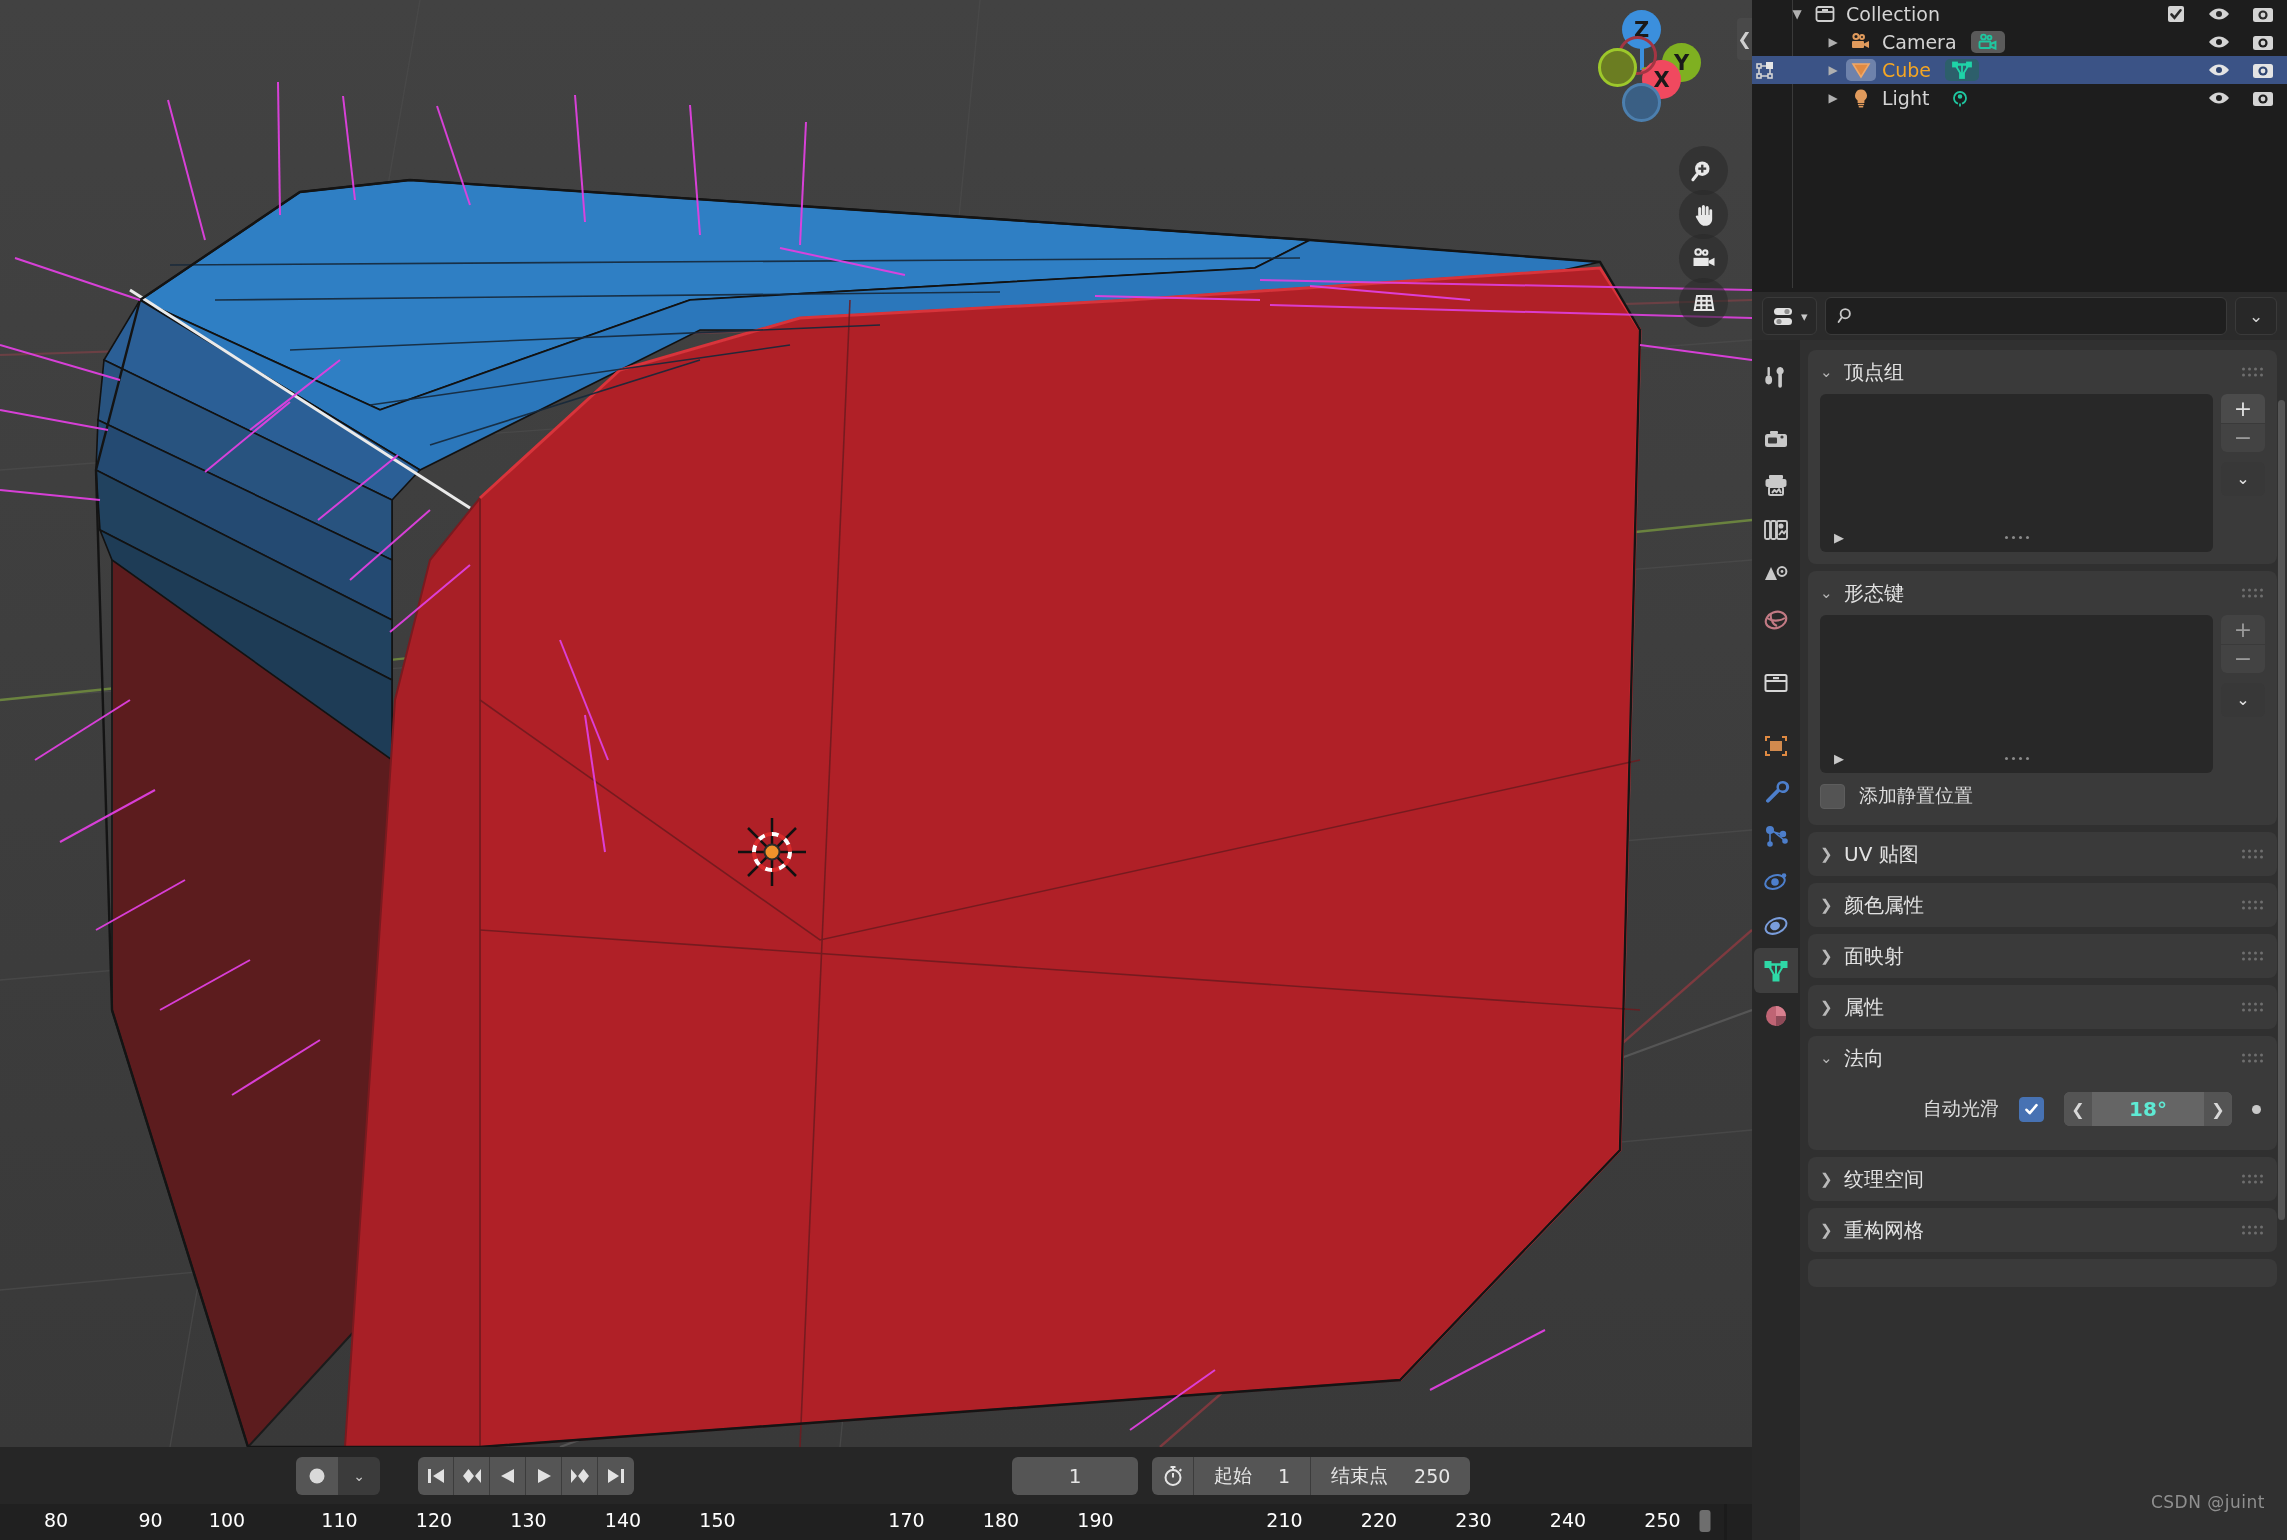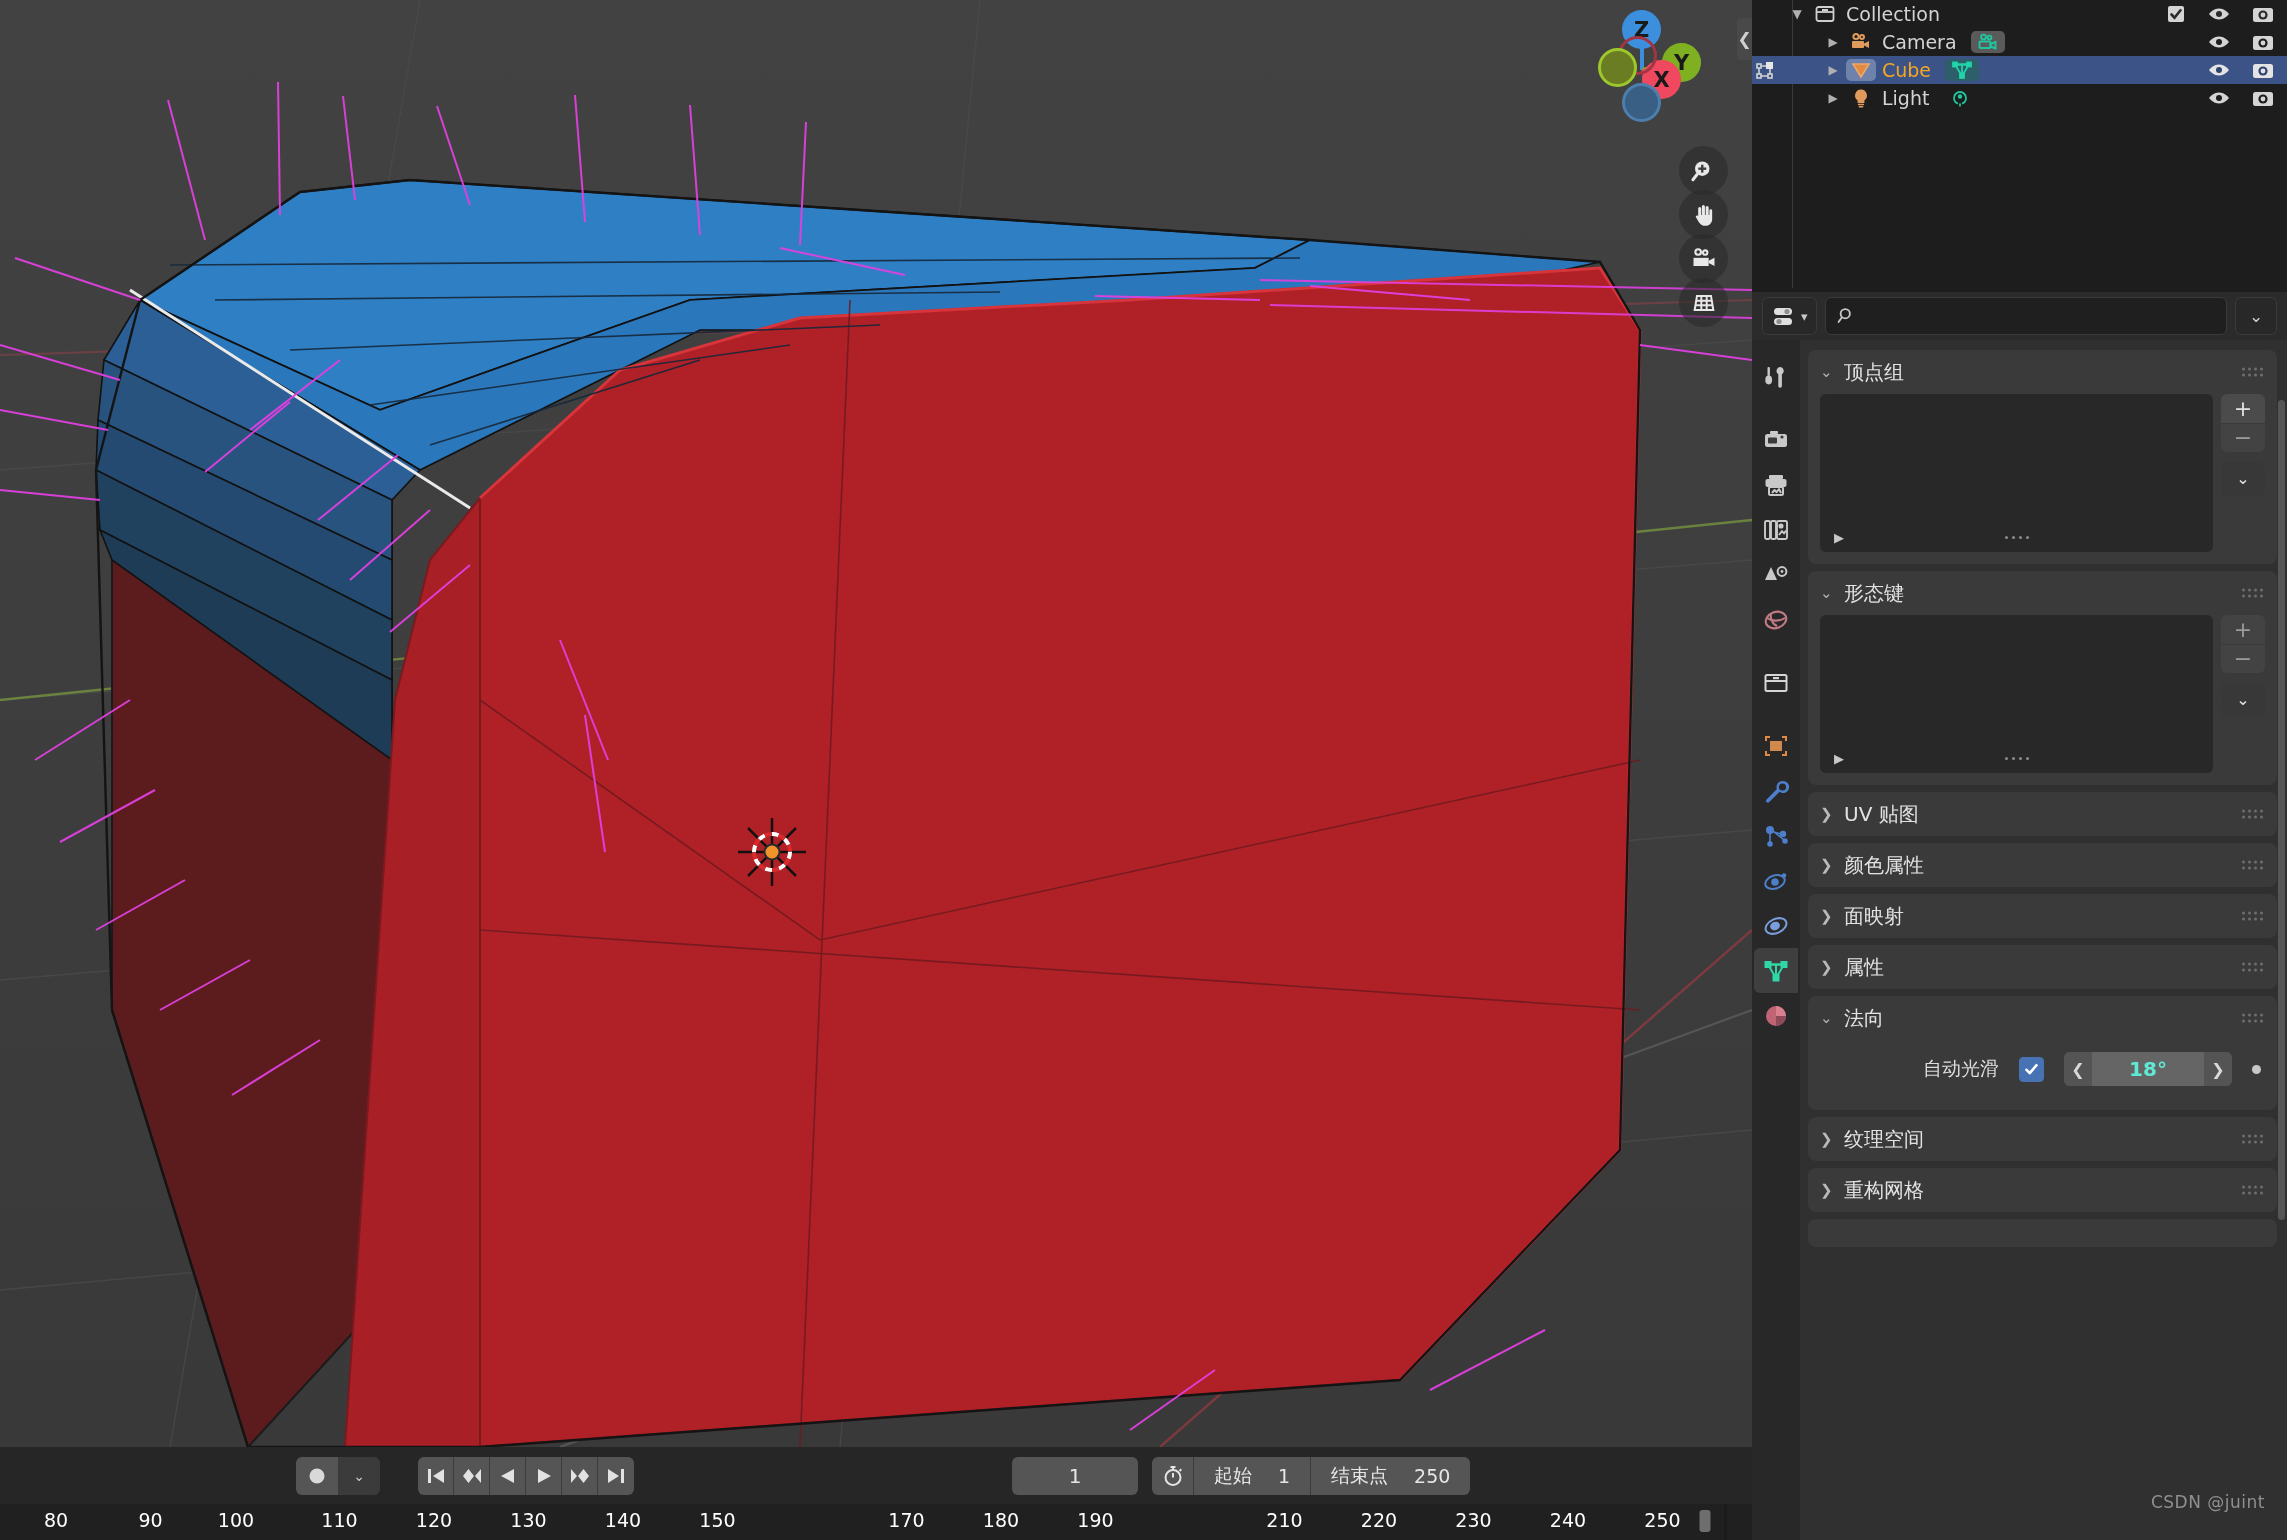--- a/index.html
+++ b/index.html
@@ -707,20 +707,24 @@
                 </div>
               </div>
               <div class="lb-side">
                 <div class="sidebtn-group">
                   <div class="sidebtn dim">+</div>
                   <div class="sidebtn dim">−</div>
                 </div>
                 <div class="sidebtn down">⌄</div>
               </div>
             </div>
+            <div class="checkrow">
+              <span class="chkbox"></span>
+              <span class="chk-label">添加静置位置</span>
+            </div>
           </div>
         </div>
 
         <div class="panel">
           <div class="panel-head">
             <span class="panel-chev">❯</span>
             <span>UV 贴图</span>
             <span class="grip">
                 <i></i>
                 <i></i>
@@ -926,21 +930,21 @@
         <div class="tl-range-part">
           <span>结束点</span>
           <span>250</span>
         </div>
       </div>
     </div>
 
     <div class="tl-ruler" id="ruler">
         <span class="tick" style="left: 56px;">80</span>
         <span class="tick" style="left: 150.5px;">90</span>
-        <span class="tick" style="left: 236px;">100</span>
+        <span class="tick" style="left: 227px;">100</span>
         <span class="tick" style="left: 339.5px;">110</span>
         <span class="tick" style="left: 434px;">120</span>
         <span class="tick" style="left: 528.5px;">130</span>
         <span class="tick" style="left: 623px;">140</span>
         <span class="tick" style="left: 717.5px;">150</span>
         <span class="tick" style="left: 812px; margin-top: 48px;">160</span>
         <span class="tick" style="left: 906.5px;">170</span>
         <span class="tick" style="left: 1001px;">180</span>
         <span class="tick" style="left: 1095.5px;">190</span>
         <span class="tick" style="left: 1190px; margin-top: 27px;">200</span>

